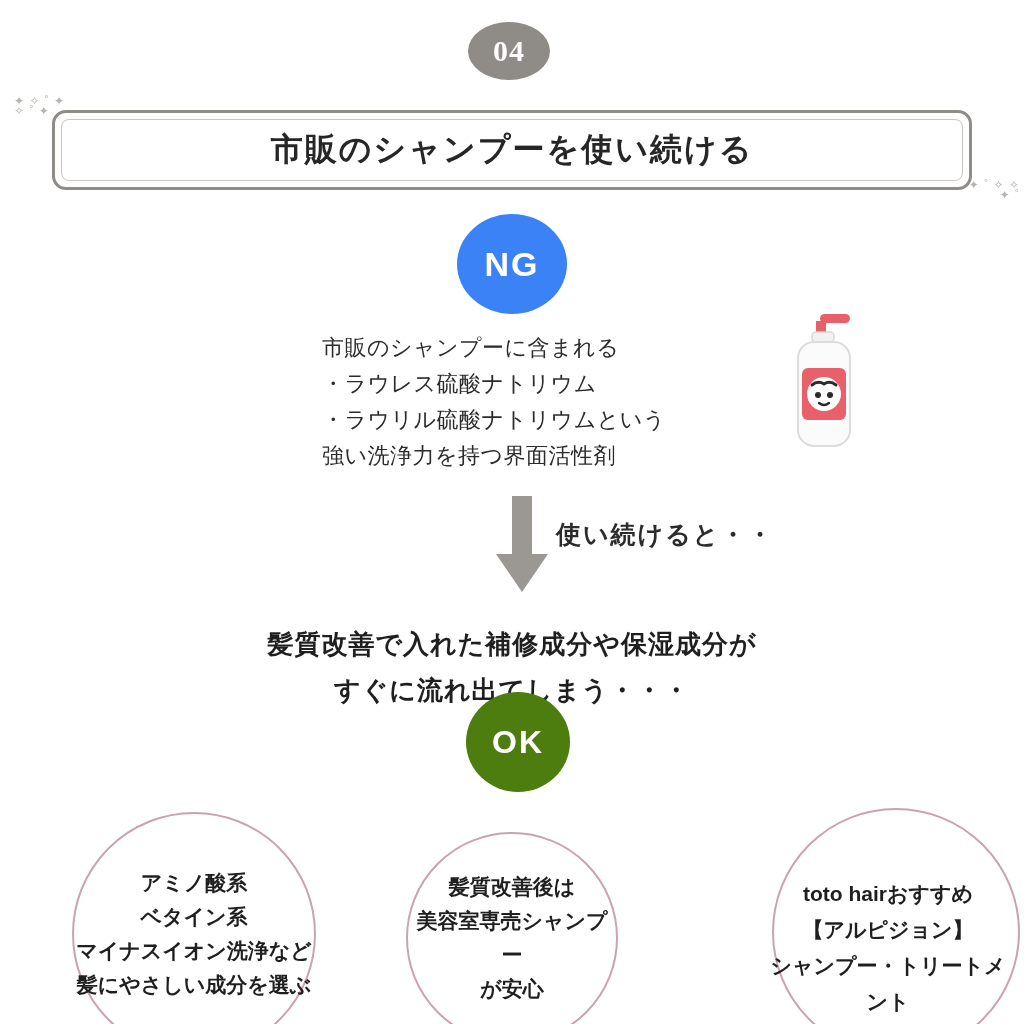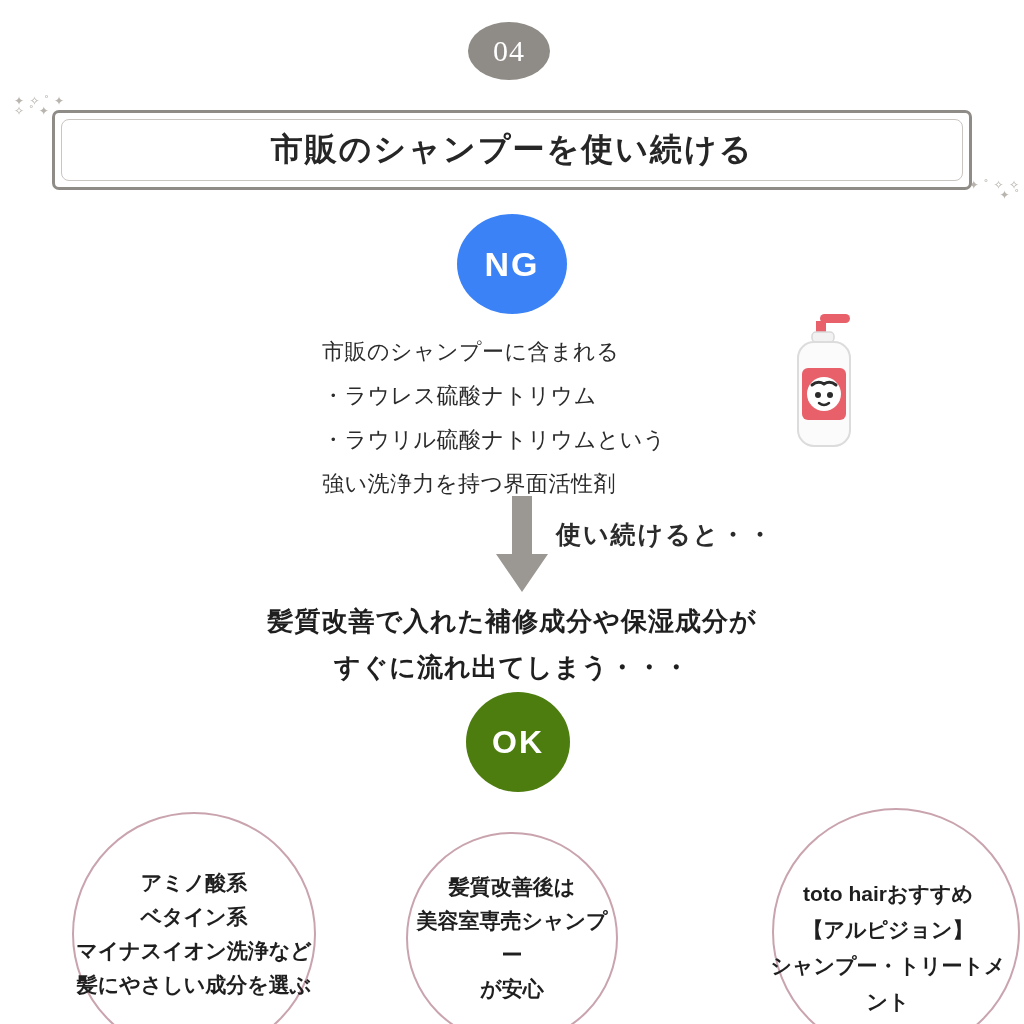--- a/index.html
+++ b/index.html
@@ -23,34 +23,34 @@
     top: 22px;
     width: 82px;
     height: 58px;
     border-radius: 41px / 29px;
     background: #8f8b86;
     color: #ffffff;
     display: flex;
     align-items: center;
     justify-content: center;
     font-family: "Liberation Serif", serif;
-    font-weight: normal;
+    font-weight: bold;
     font-size: 30px;
     letter-spacing: 1px;
   }
 
   
   .title-frame {
     position: absolute;
     left: 52px;
     top: 110px;
     width: 920px;
     height: 80px;
     border: 3px solid #8f8b86;
-    border-radius: 7px;
+    border-radius: 14px;
     box-sizing: border-box;
   }
   .title-frame .inner {
     position: absolute;
     left: 6px;
     top: 6px;
     right: 6px;
     bottom: 6px;
     border: 1px solid #c9c5c0;
     border-radius: 8px;
@@ -105,21 +105,21 @@
     background: #4d7c0f;
     font-size: 32px;
   }
 
   
   .ingredients {
     position: absolute;
     left: 322px;
     top: 330px;
     font-size: 22px;
-    line-height: 44px;
+    line-height: 36px;
     color: #2b2b2b;
     white-space: pre-line;
     letter-spacing: 0.5px;
   }
 
   
   .bottle {
     position: absolute;
     left: 786px;
     top: 312px;
@@ -142,21 +142,21 @@
     font-size: 25px;
     font-weight: bold;
     letter-spacing: 2px;
     color: #2b2b2b;
   }
 
   
   .conclusion {
     position: absolute;
     left: 0;
-    top: 598px;
+    top: 621px;
     width: 1024px;
     text-align: center;
     font-size: 26px;
     font-weight: bold;
     line-height: 46px;
     letter-spacing: 1px;
     color: #1f1f1f;
     white-space: pre-line;
   }
 

